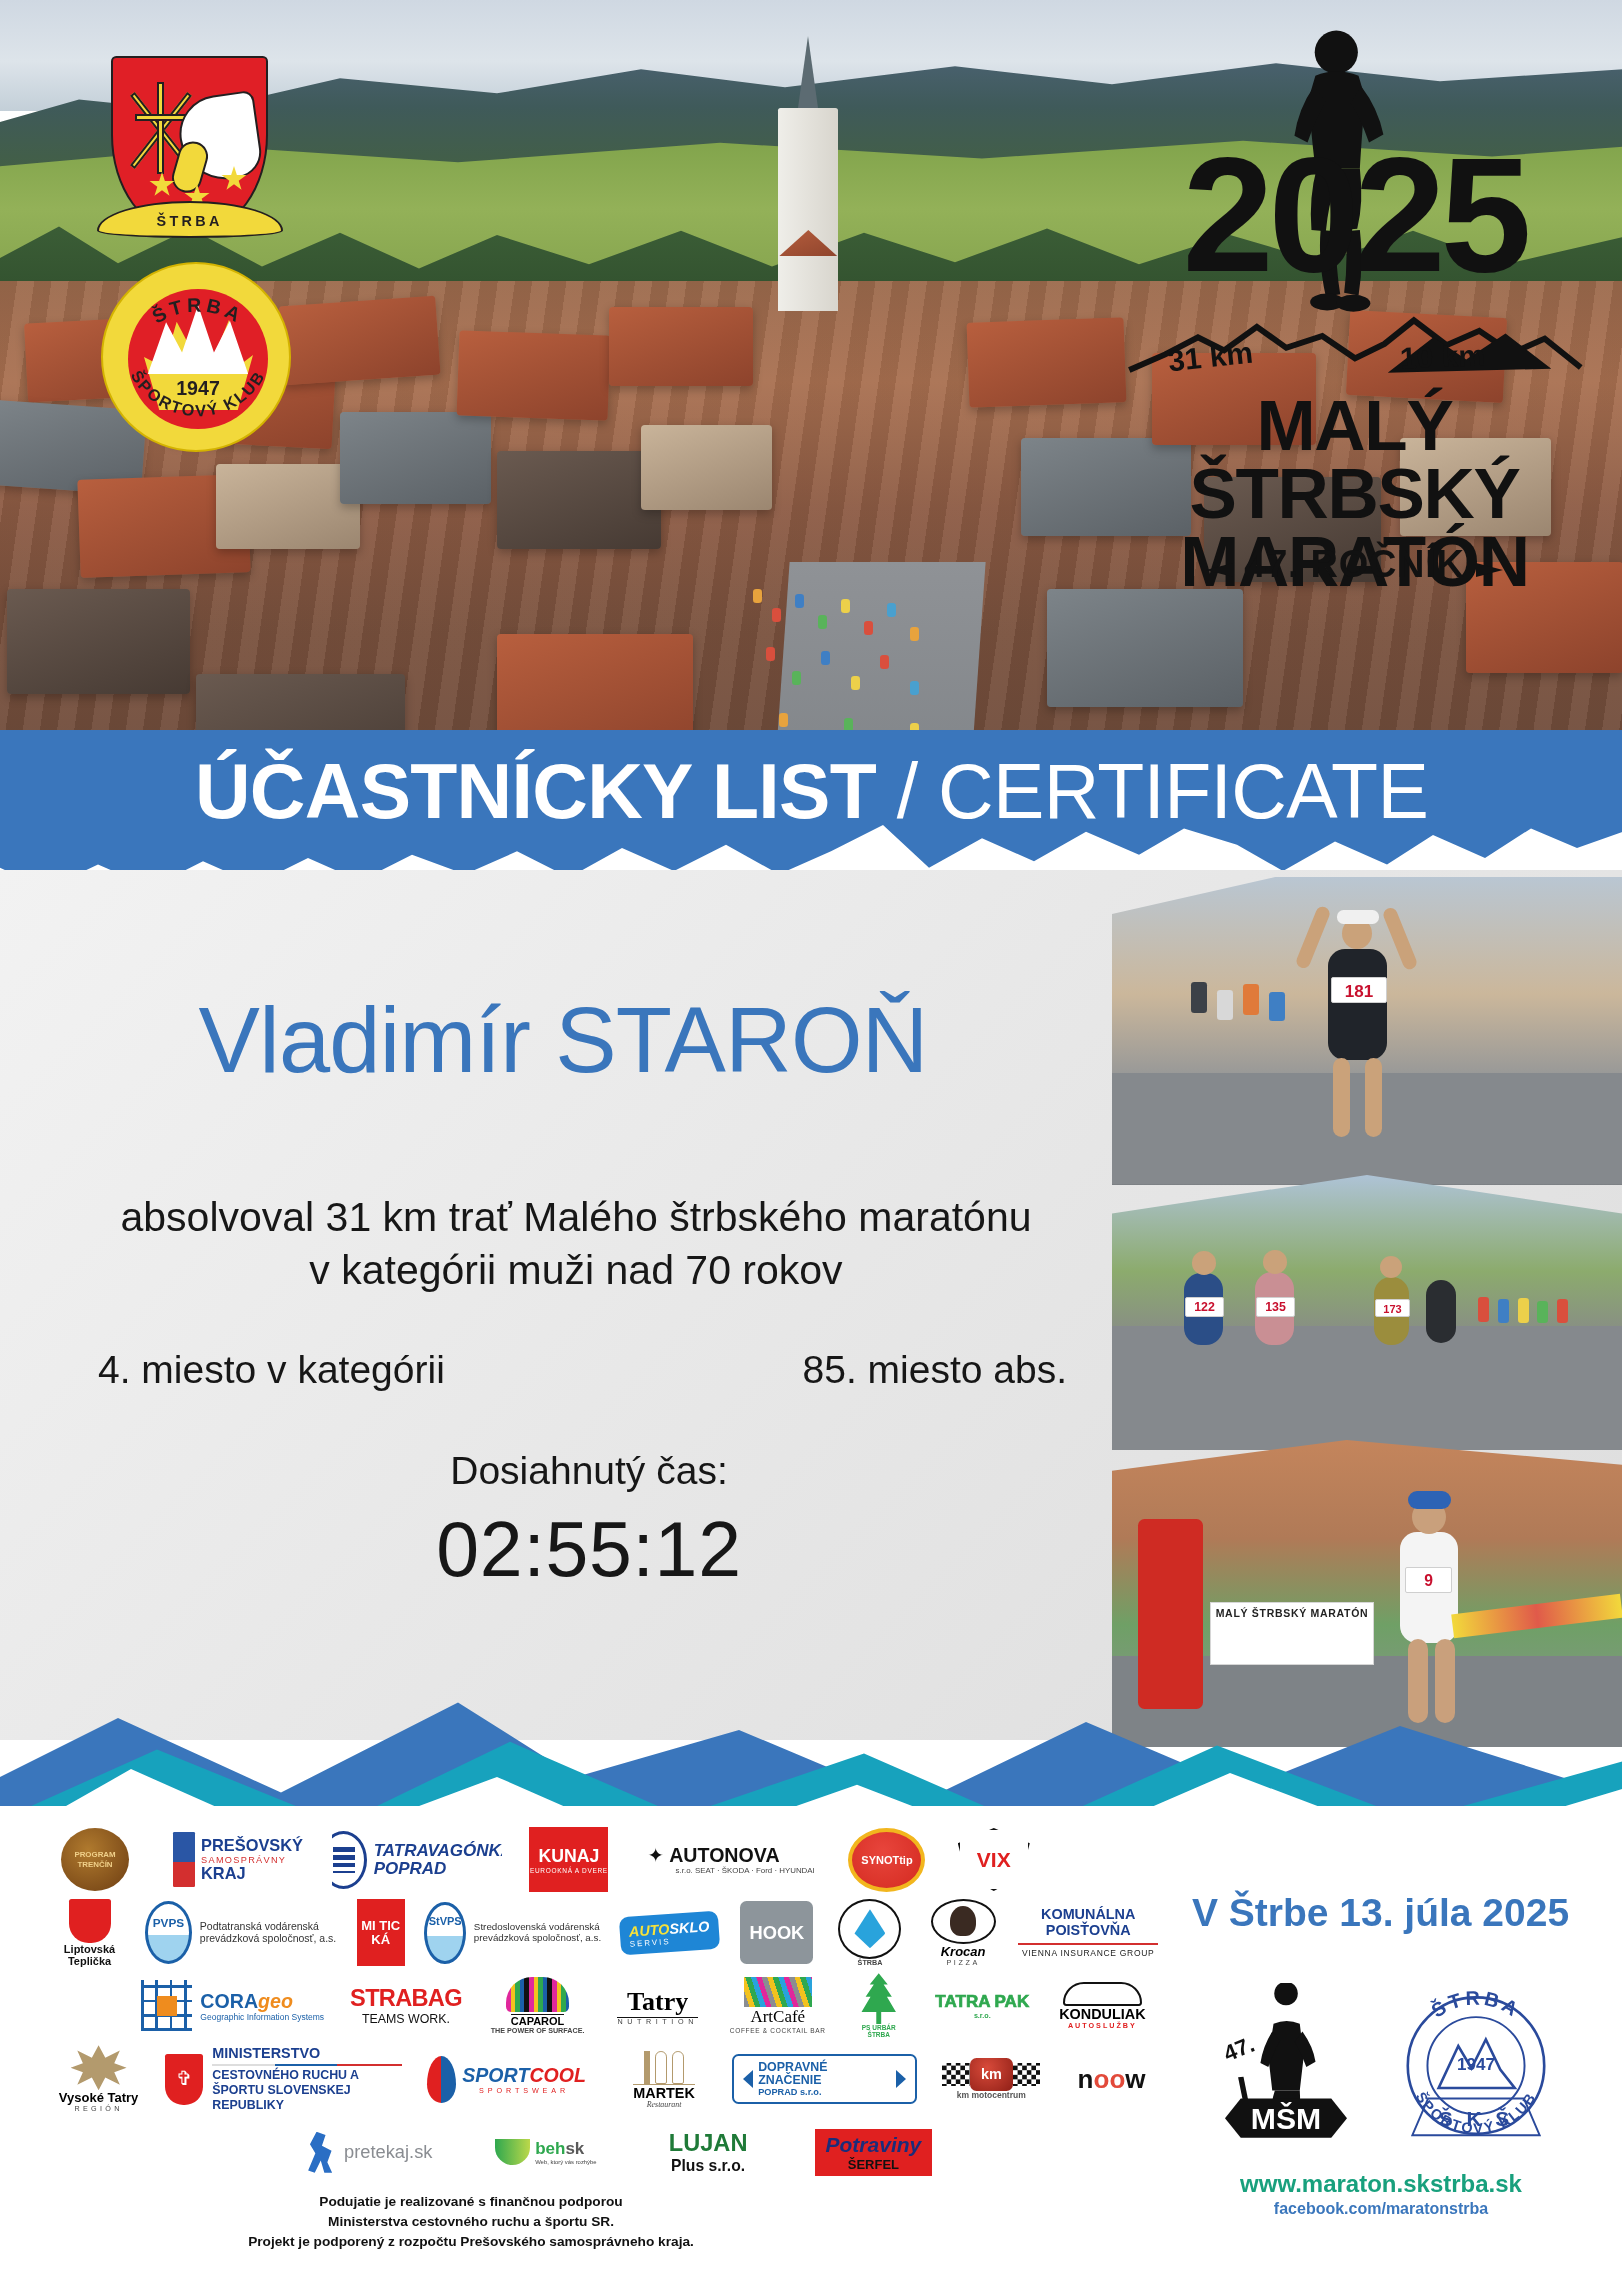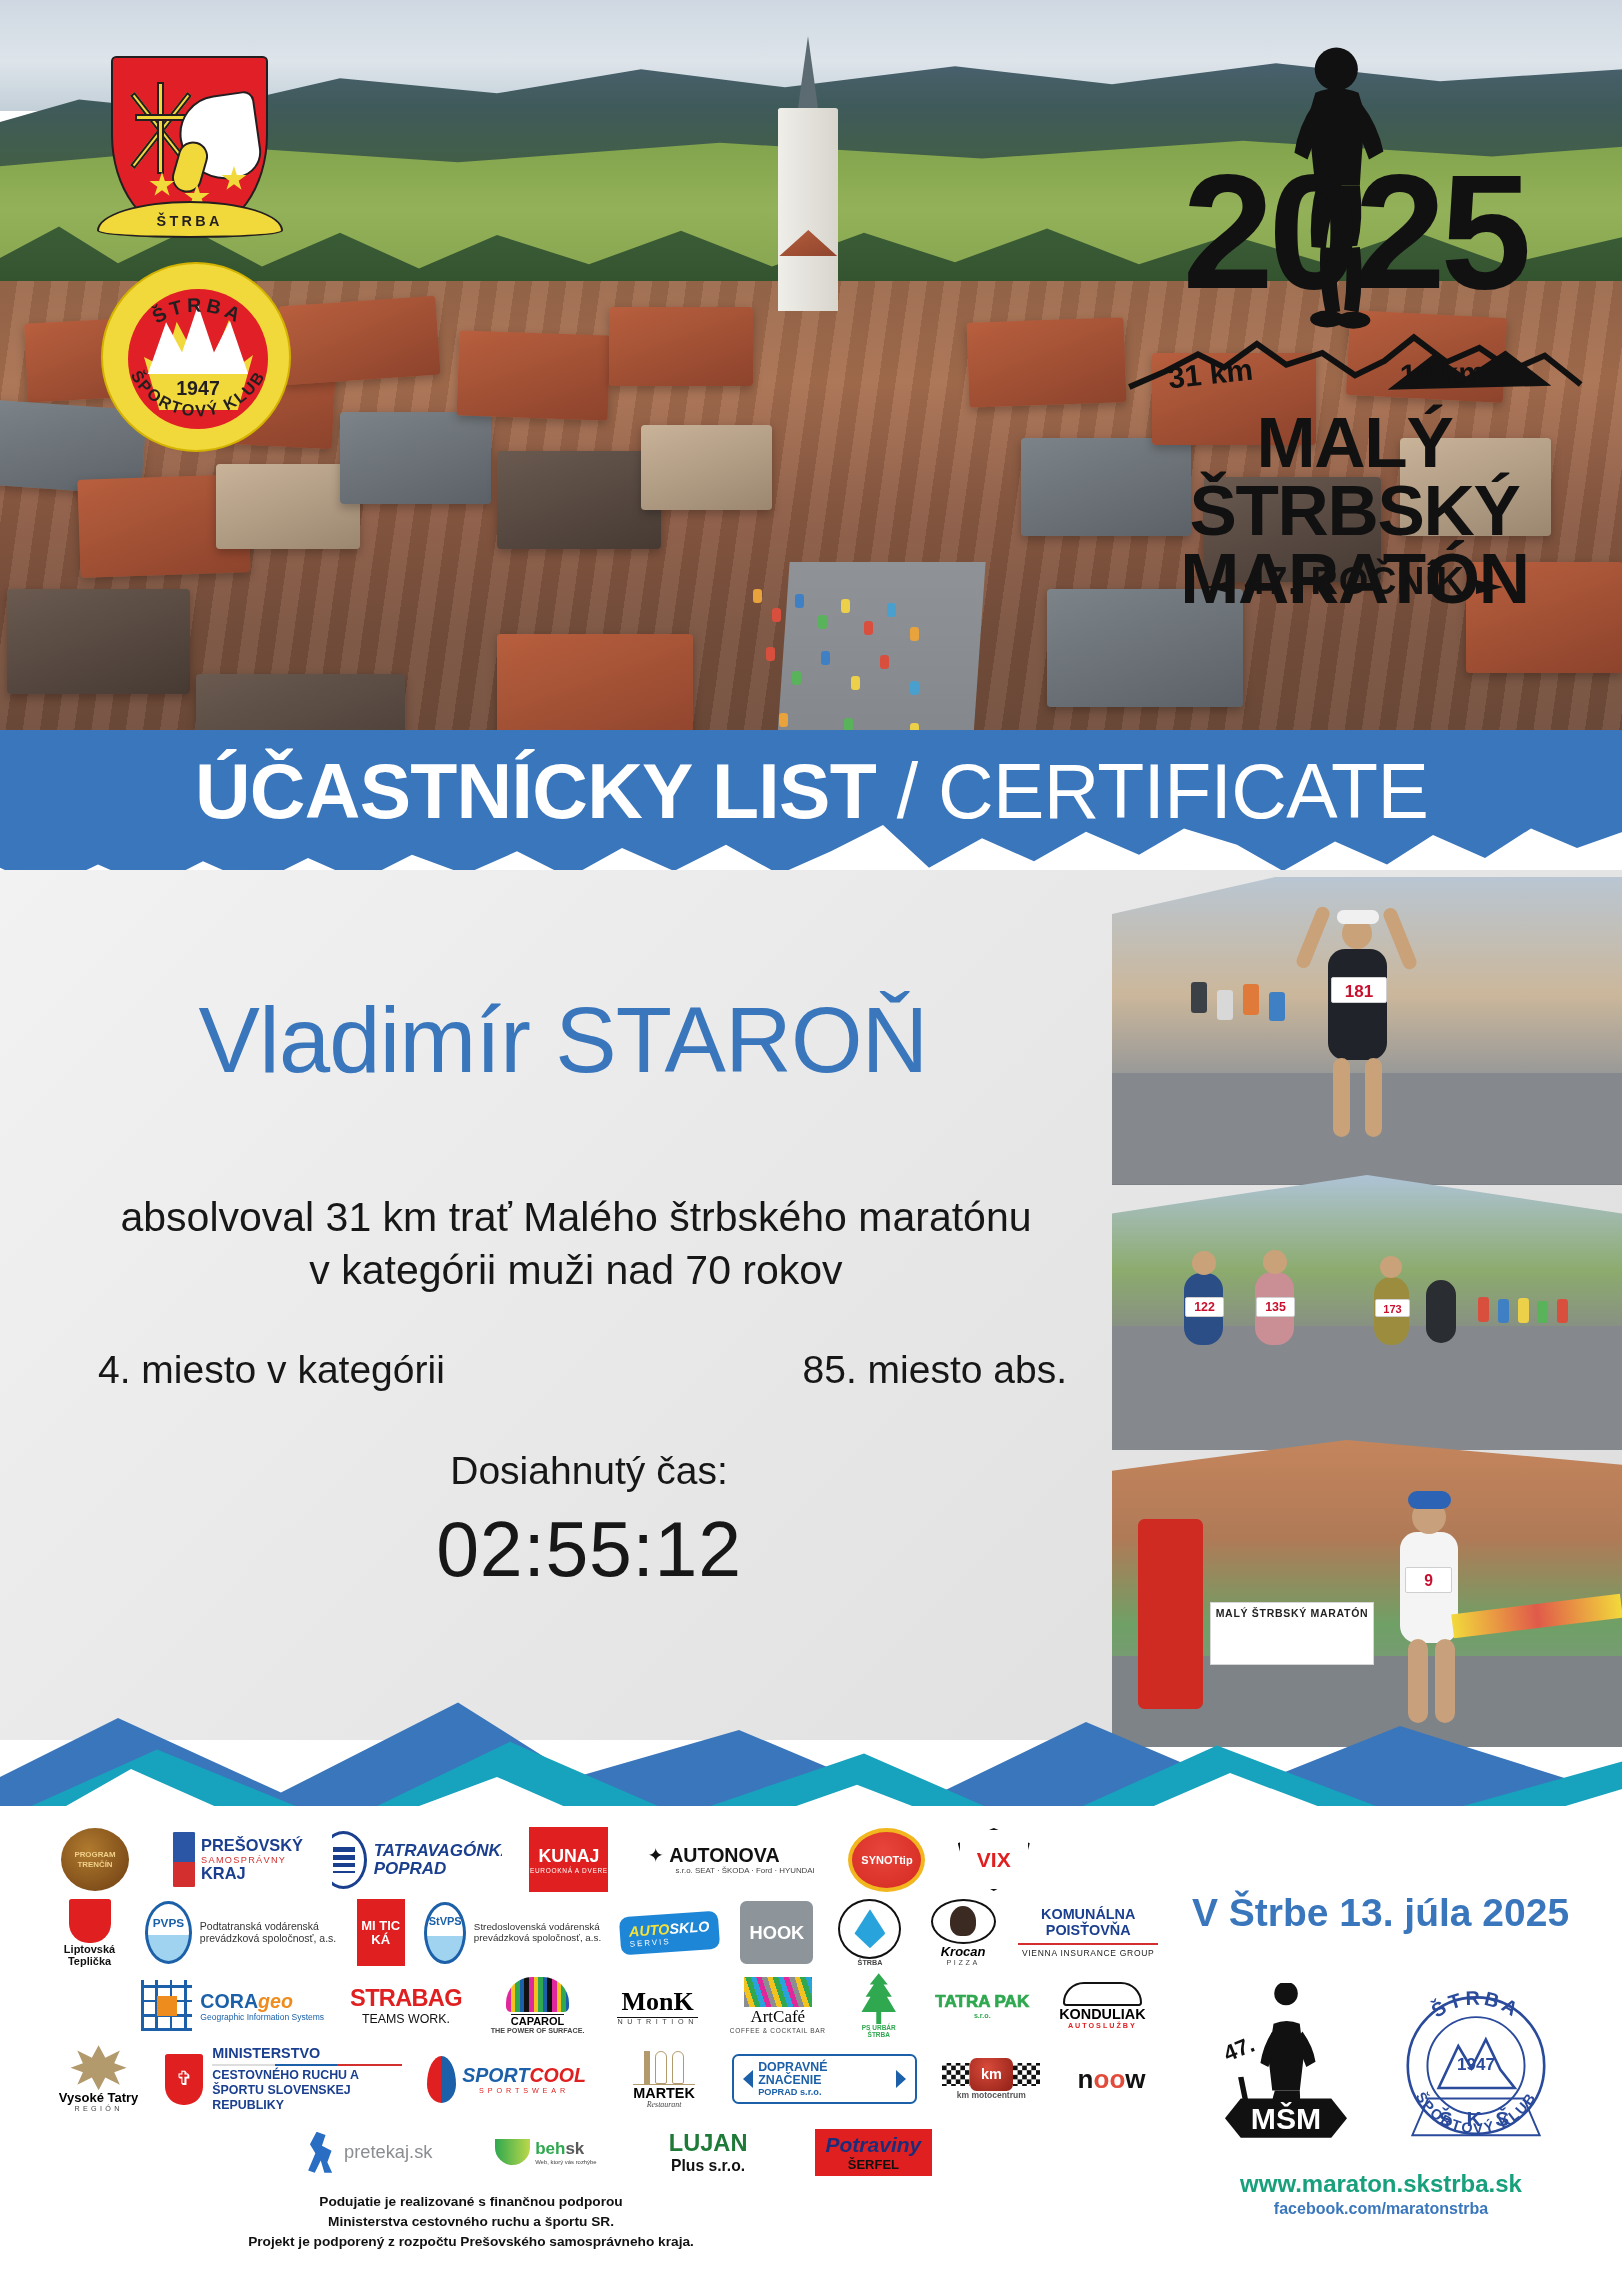--- a/index.html
+++ b/index.html
@@ -145,21 +145,21 @@
     position:absolute; left:0; top:113px; width:190px; text-align:center;
     font-size:19.6px; font-weight:bold; color:#231f20;
   }
   .sks-arc {
     position:absolute; left:0; top:0; width:190px; height:190px;
   }
   .sks-arc text { font-size:30px; font-weight:bold; fill:#231f20; letter-spacing:6px; }
 
   
   .brand {
-    position:absolute; right:33px; top:43px; width:471px; height:576px;
+    position:absolute; right:33px; top:26px; width:471px; height:576px;
     color:#111111;
   }
   .brand-runner {
     position:absolute; left:157px; top:0; width:118px; height:327px;
   }
   .brand-year {
     position:absolute; left:0; top:118px; width:471px;
     font-size:164px; font-weight:bold; line-height:.86; letter-spacing:-5.2px;
     text-align:center; color:#111111;
   }
@@ -656,21 +656,21 @@
           <div style="color:#e02020;font-size:23.6px;font-weight:bold;letter-spacing:-0.7px;">STRABAG</div>
           <div style="color:#111;font-size:12.4px;">TEAMS WORK.</div>
         </div>
       </div>
       <div class="slot" style="width:118px;">
         <div style="width:63px;height:35px;background:repeating-linear-gradient(90deg,#e0279c 0 4.6px,#f2c21e 4.6px 9.2px,#2fa84f 9.2px 13.7px,#1b60a8 13.7px 18.3px,#111 18.3px 23px);border-radius:26px 26px 5.2px 5.2px;"></div>
         <div style="font-size:11px;font-weight:bold;border-top:1.3px solid #111;margin-top:2.6px;">CAPAROL</div>
         <div class="ssub" style="font-size:7.2px;font-weight:bold;">THE POWER OF SURFACE.</div>
       </div>
       <div class="slot" style="width:137px;">
-        <div style="font-family:'Liberation Serif',serif;font-size:26px;font-weight:bold;">MonK</div>
+        <div style="font-family:'Liberation Serif',serif;font-size:26px;font-weight:bold;">Tatry</div>
         <div class="ssub" style="letter-spacing:4.6px;font-size:7.2px;border-top:0.7px solid #111;">NUTRITION</div>
       </div>
       <div class="slot" style="width:118px;">
         <div style="width:68px;height:30px;background:repeating-linear-gradient(72deg,#8a8d92 0 5.2px,#f2c21e 5.2px 10.5px,#2fa84f 10.5px 15.7px,#29a3dc 15.7px 21px,#e0279c 21px 26px);"></div>
         <div style="font-family:'Liberation Serif',serif;font-size:17px;">ArtCafé</div>
         <div class="ssub" style="font-size:6.5px;letter-spacing:0.7px;">COFFEE &amp; COCKTAIL BAR</div>
       </div>
       <div class="slot" style="width:92px;">
         <div style="width:41px;height:51px;background:#2fa84f;clip-path:polygon(50% 0,72% 22%,62% 22%,82% 46%,70% 46%,92% 76%,56% 76%,56% 100%,44% 100%,44% 76%,8% 76%,30% 46%,18% 46%,38% 22%,28% 22%);"></div>
         <div class="ssub" style="font-size:6.5px;font-weight:bold;color:#2fa84f;">

